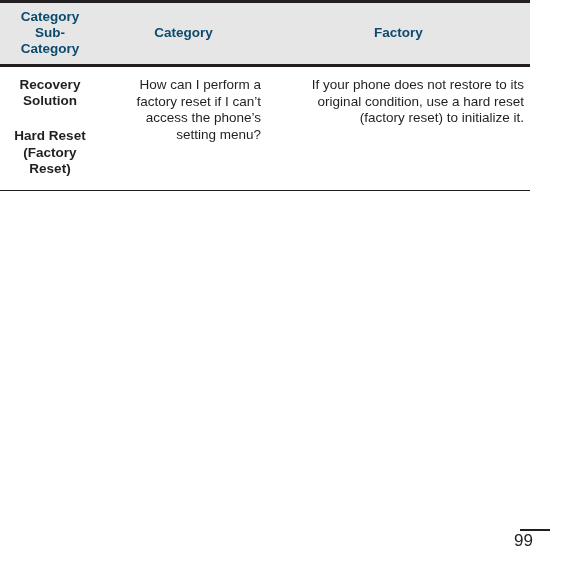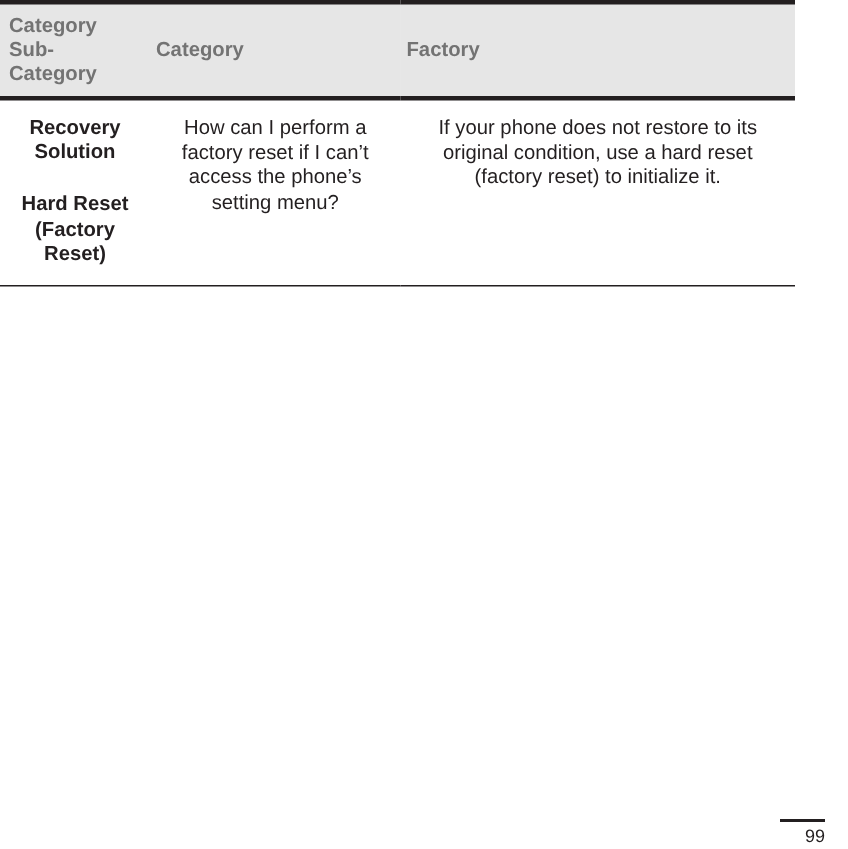--- a/index.html
+++ b/index.html
@@ -43,23 +43,23 @@
     background: #e6e6e6;
   }
   .faq-table thead th {
     border-top: 3px solid #231f20;
     border-bottom: 3px solid #231f20;
     background: #e6e6e6;
     font-weight: bold;
     font-size: 13.5px;
     line-height: 16px;
     padding: 6px 4px 7px 4px;
-    text-align: left;
+    text-align: center;
     vertical-align: middle;
-    color: #737373;
+    color: #0c4a6e;
   }
   .faq-table thead th.th-category {
     padding-left: 6px;
     padding-right: 6px;
   }
 
   
   .faq-table tbody td {
     border-bottom: 1.5px solid #231f20;
     font-size: 13.5px;
@@ -79,52 +79,52 @@
     line-height: 16px;
   }
   .cell-category .cat-sub {
     display: block;
     font-weight: bold;
     line-height: 16.5px;
     margin-top: 19px;
   }
 
   .cell-question {
-    text-align: center;
+    text-align: right;
     padding-left: 8px;
     padding-right: 12px;
   }
   .cell-answer {
-    text-align: center;
+    text-align: right;
     padding-left: 10px;
     padding-right: 14px;
   }
 
   
   .page-footer {
     position: absolute;
     right: 8px;
     bottom: 0px;
     width: 60px;
     text-align: center;
   }
   .page-footer .footer-rule {
     width: 30px;
     height: 2px;
     background: #231f20;
     margin: 0 0 2px auto;
     margin-right: 7px;
   }
   .page-footer .page-number {
-    font-size: 12px;
+    font-size: 17px;
     line-height: 15px;
     color: #231f20;
-    text-align: right;
+    text-align: center;
     padding-right: 7px;
-    padding-bottom: 1px;
+    padding-bottom: 18px;
   }
 </style>
 </head>
 <body>
 
 <div class="page">
 
   <table class="faq-table">
     <colgroup>
       <col class="c-category">

